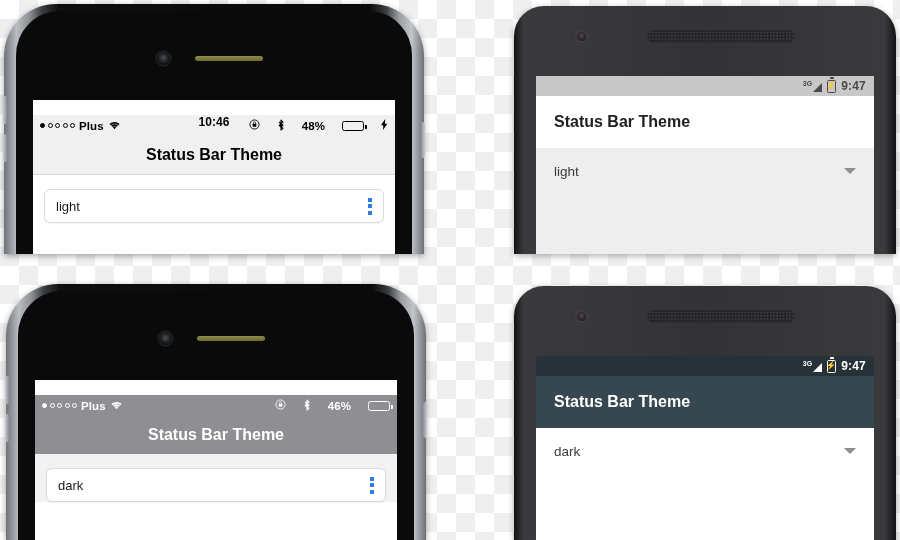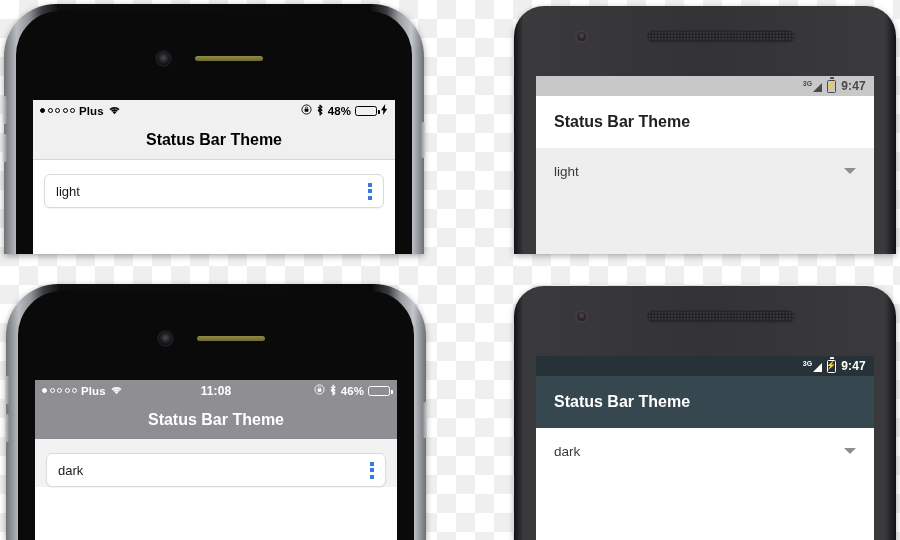--- a/index.html
+++ b/index.html
@@ -35,35 +35,35 @@
     background:radial-gradient(circle at 50% 45%,#4a4d52 0%,#232528 42%,#0e0f11 70%,#1c1e21 100%);
     box-shadow:0 0 2px 1px rgba(90,95,100,.45);
   }
   .ip-speaker{
     position:absolute;height:5px;border-radius:3px;
     background:linear-gradient(180deg,#8d8a4a,#6e6b2c);
   }
   .ip-screen{position:absolute;overflow:hidden;background:#ffffff;}
 
   .ios-statusbar{
-    height:21px;display:flex;align-items:center;
+    height:21px;display:flex;
     font-size:11.5px;font-weight:bold;letter-spacing:.1px;
-    padding:0 7px;box-sizing:border-box;position:relative;
+    padding:0 7px;box-sizing:border-box;position:relative;margin-top:15px;
   }
   .ios-sb-left{display:flex;align-items:center;gap:4px;}
   .sig-dots{display:flex;align-items:center;gap:2.5px;}
   .sig-dots i{display:block;width:5px;height:5px;border-radius:50%;border:1px solid currentColor;box-sizing:border-box;}
   .sig-dots i.on{background:currentColor;}
   .carrier{font-size:11.5px;font-weight:bold;}
   .wifi-ic{display:inline-block;font-size:11px;line-height:1;}
   .ios-sb-center{
     position:absolute;left:0;right:0;text-align:center;
     font-size:12px;font-weight:bold;pointer-events:none;
   }
-  .ios-sb-right{margin-left:auto;display:flex;align-items:center;gap:4px;position:relative;z-index:2;}
+  .ios-sb-right{margin-left:auto;display:flex;align-items:center;gap:17px;position:relative;z-index:2;}
   .lock-ic{font-size:10px;line-height:1;}
   .bt-ic{font-size:11px;line-height:1;}
   .batt-pct{font-size:11.5px;font-weight:bold;}
   .batt{
     width:22px;height:10px;border:1px solid currentColor;border-radius:2.5px;
     box-sizing:border-box;padding:1px;position:relative;
   }
   .batt:after{
     content:"";position:absolute;right:-3.5px;top:3px;width:2px;height:4px;
     background:currentColor;border-radius:0 1px 1px 0;
@@ -158,20 +158,21 @@
             </span>
             <span class="carrier">Plus</span>
             <span class="wifi-ic">
               <svg width="13" height="10" viewBox="0 0 16 12" aria-hidden="true">
                 <path d="M8 11.3 5.6 8.4a3.8 3.8 0 0 1 4.8 0L8 11.3z" fill="currentColor"></path>
                 <path d="M8 4.4c1.9 0 3.6.7 4.9 1.9l1.3-1.5A9.3 9.3 0 0 0 8 2.3a9.3 9.3 0 0 0-6.2 2.5l1.3 1.5A7.2 7.2 0 0 1 8 4.4z" fill="currentColor"></path>
                 <path d="M8 7.1c1.1 0 2.2.4 3 1.1l-.1-.1 1.2-1.4A6 6 0 0 0 8 5.2a6 6 0 0 0-4.1 1.5l1.2 1.4A4.5 4.5 0 0 1 8 7.1z" fill="currentColor"></path>
               </svg>
             </span>
           </div>
+          <div class="ios-sb-center">10:46</div>
           <div class="ios-sb-right">
             <span class="lock-ic">
               <svg width="11" height="11" viewBox="0 0 12 12" aria-hidden="true">
                 <circle cx="6" cy="6" r="5" fill="none" stroke="currentColor" stroke-width="1"></circle>
                 <rect x="4" y="5.2" width="4" height="3.2" rx=".6" fill="currentColor"></rect>
                 <path d="M4.8 5.2V4.4a1.2 1.2 0 0 1 2.4 0v.8" fill="none" stroke="currentColor" stroke-width=".8"></path>
               </svg>
             </span>
             <span class="bt-ic">
               <svg width="8" height="12" viewBox="0 0 8 12" aria-hidden="true">
@@ -263,21 +264,20 @@
             </span>
             <span class="carrier">Plus</span>
             <span class="wifi-ic">
               <svg width="13" height="10" viewBox="0 0 16 12" aria-hidden="true">
                 <path d="M8 11.3 5.6 8.4a3.8 3.8 0 0 1 4.8 0L8 11.3z" fill="currentColor"></path>
                 <path d="M8 4.4c1.9 0 3.6.7 4.9 1.9l1.3-1.5A9.3 9.3 0 0 0 8 2.3a9.3 9.3 0 0 0-6.2 2.5l1.3 1.5A7.2 7.2 0 0 1 8 4.4z" fill="currentColor"></path>
                 <path d="M8 7.1c1.1 0 2.2.4 3 1.1l-.1-.1 1.2-1.4A6 6 0 0 0 8 5.2a6 6 0 0 0-4.1 1.5l1.2 1.4A4.5 4.5 0 0 1 8 7.1z" fill="currentColor"></path>
               </svg>
             </span>
           </div>
-          <div class="ios-sb-center">11:08</div>
           <div class="ios-sb-right">
             <span class="lock-ic">
               <svg width="11" height="11" viewBox="0 0 12 12" aria-hidden="true">
                 <circle cx="6" cy="6" r="5" fill="none" stroke="currentColor" stroke-width="1"></circle>
                 <rect x="4" y="5.2" width="4" height="3.2" rx=".6" fill="currentColor"></rect>
                 <path d="M4.8 5.2V4.4a1.2 1.2 0 0 1 2.4 0v.8" fill="none" stroke="currentColor" stroke-width=".8"></path>
               </svg>
             </span>
             <span class="bt-ic">
               <svg width="8" height="12" viewBox="0 0 8 12" aria-hidden="true">

